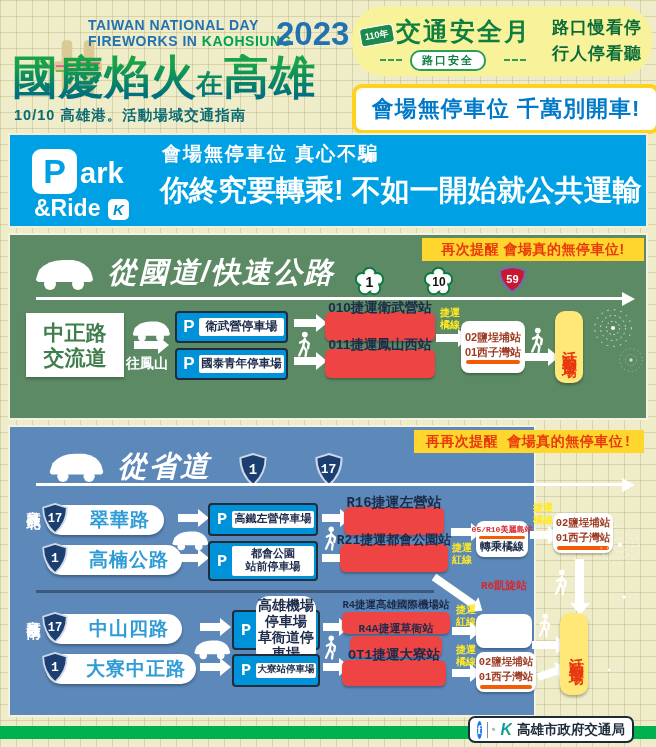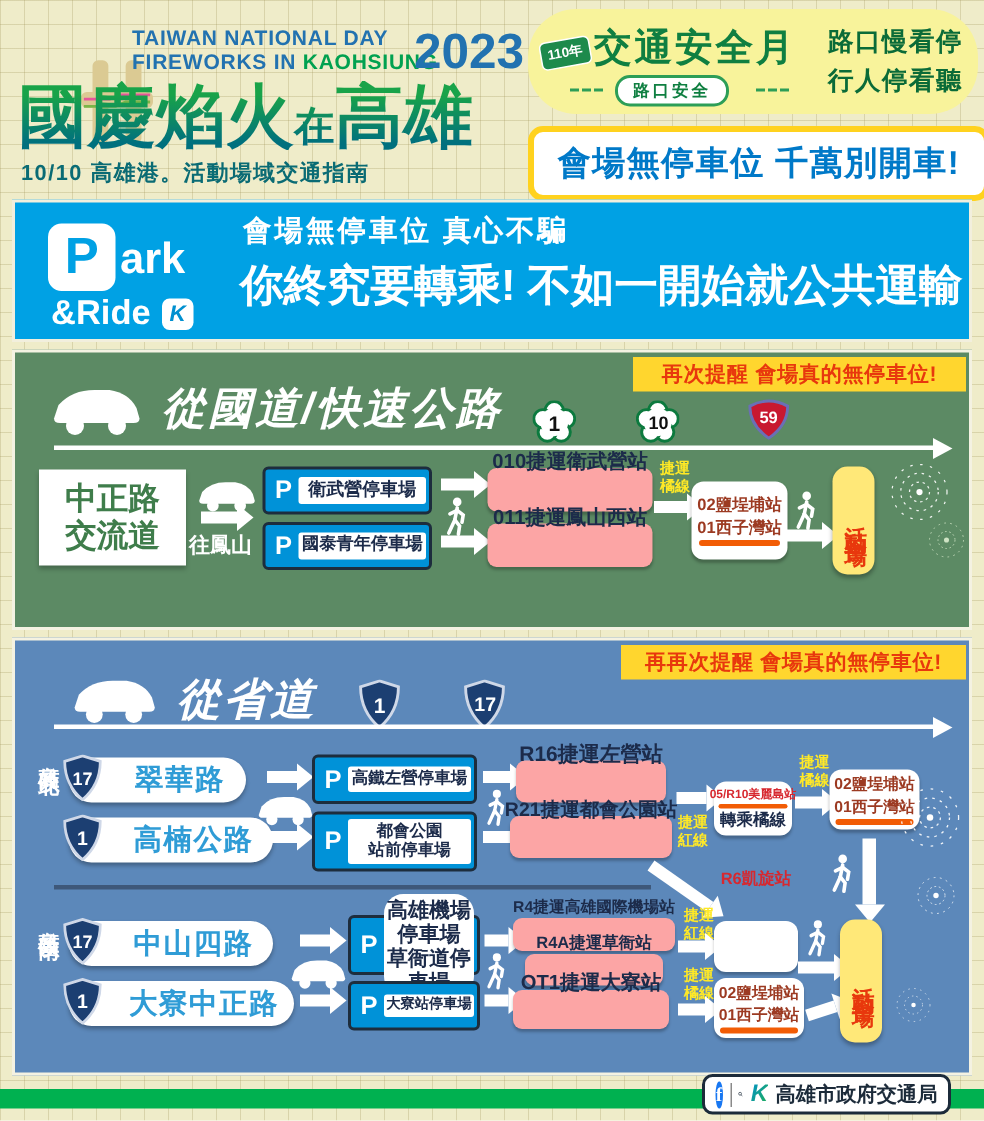--- a/index.html
+++ b/index.html
@@ -51,21 +51,21 @@
   .hline{height:3px;background:#fff;}
   .hline::after{content:"";position:absolute;left:100%;top:50%;transform:translateY(-50%);
     border:7px solid transparent;border-left:13px solid #fff;border-right-width:0;}
   .shield{position:relative;display:inline-block;}
   .shield .num{position:absolute;inset:0;display:flex;align-items:center;justify-content:center;font-weight:bold;}
   .whitebox{background:#fff;border-radius:0;box-shadow:0 2px 3px rgba(0,0,0,.25);}
   .ic-box{display:flex;flex-direction:column;align-items:center;justify-content:center;color:#3f7d4b;font-weight:bold;font-size:21px;line-height:1.2;}
   .pkbox{background:#0092d8;border:2px solid #1d2d3d;border-radius:4px;box-sizing:border-box;display:flex;align-items:center;padding:2px;}
   .pkbox .pk-p{color:#fff;font-weight:bold;font-size:17px;width:20px;text-align:center;flex:0 0 auto;}
   .pkbox .pk-name{background:#fff;border-radius:2px;flex:1;color:#1c2b4a;font-weight:bold;text-align:center;line-height:1.15;padding:2px 1px;}
-  .stbox{background:#fca5a5;border-radius:6px;box-shadow:0 2px 2px rgba(0,0,0,.25);display:flex;flex-direction:column;align-items:center;justify-content:center;box-sizing:border-box;gap:36px;}
+  .stbox{background:#ef4444;border-radius:6px;box-shadow:0 2px 2px rgba(0,0,0,.25);display:flex;flex-direction:column;align-items:center;justify-content:center;box-sizing:border-box;gap:36px;}
   .stbox .nm{color:#1c2b4a;font-weight:bold;white-space:nowrap;}
   .ul{height:4px;border-radius:2px;margin-top:1px;}
   .ul-o{background:#f25c05;}
   .ul-r{background:#d7282f;}
   .ul-rg{background:linear-gradient(90deg,#d7282f 50%,#3aaa35 50%);}
   .destbox{background:#fff;border-radius:8px;box-shadow:0 2px 2px rgba(0,0,0,.25);display:flex;flex-direction:column;align-items:center;justify-content:center;}
   .destbox .nm{color:#9c3a22;font-weight:bold;font-size:11px;white-space:nowrap;line-height:1.35;}
   .linelbl{color:#ffe926;font-weight:bold;font-size:10px;width:24px;line-height:1.15;word-break:break-all;text-align:center;}
   .venue{background:#ffe878;border-radius:10px;box-shadow:0 2px 3px rgba(0,0,0,.3);display:flex;align-items:center;justify-content:center;}
   .venue span{writing-mode:vertical-rl;text-orientation:upright;color:#e8380d;font-weight:bold;font-size:15px;letter-spacing:4px;}
@@ -263,21 +263,21 @@
     </svg>
     <svg class="abs" style="left:604px;top:108px;width:34px;height:34px;" viewBox="0 0 60 60">
       <g stroke="#cfe3c4" fill="none" opacity=".95">
         <circle cx="30" cy="30" r="10" stroke-dasharray="2 3"></circle>
         <circle cx="30" cy="30" r="20" stroke-dasharray="2 5"></circle>
       </g>
         <circle cx="30" cy="30" r="3" fill="#cfe3c4"></circle>
     </svg>
   </div>
 
-  <div class="abs sec sec2" style="left:8px;top:425px;width:640px;height:292px;">
+  <div class="abs sec sec2" style="left:8px;top:425px;width:528px;height:292px;font-family:Liberation Mono, monospace;">
     <div class="abs badge" style="left:404px;top:3px;width:230px;height:23px;">
       <span>再再次提醒 會場真的無停車位!</span>
     </div>
     <svg class="abs" style="left:36px;top:20px;width:60px;height:38px;" viewBox="0 0 64 40">
       <path d="M4,26 L7,17 Q16,7 31,7 L41,7 Q54,9 59,19 L61,26 Q61,29 57,29 L8,29 Q4,29 4,26 Z" fill="#fff"></path>
       <circle cx="18" cy="31" r="6" fill="#fff"></circle>
         <circle cx="46" cy="31" r="6" fill="#fff"></circle>
     </svg>
     <div class="abs sec-head nowrap" style="left:108px;top:20px;">從省道</div>
     <span class="abs shield" style="left:228px;top:26px;width:30px;height:33px;">

